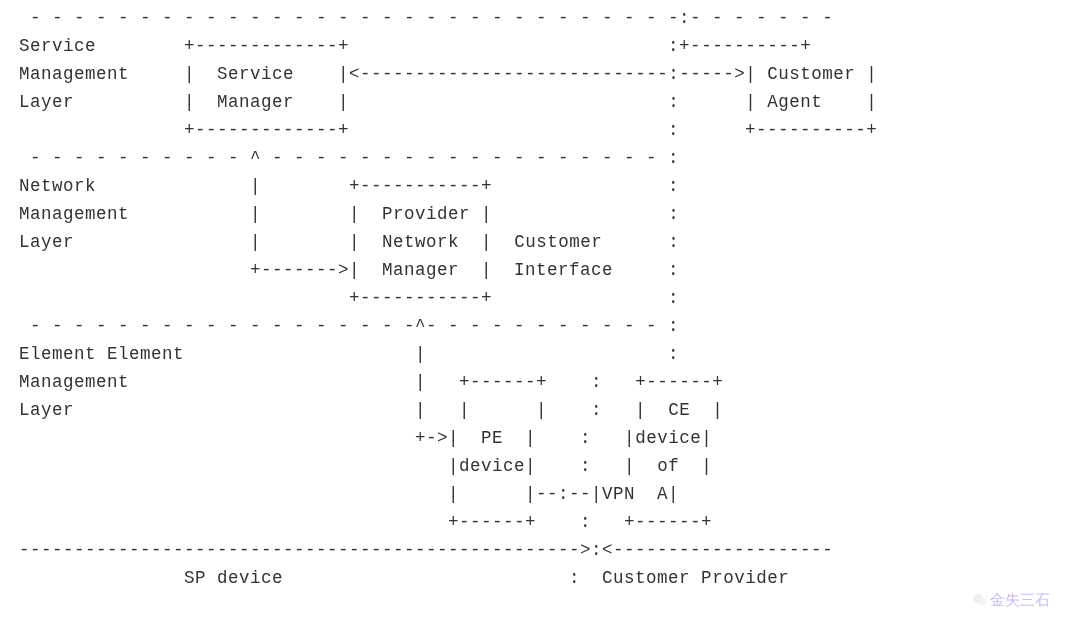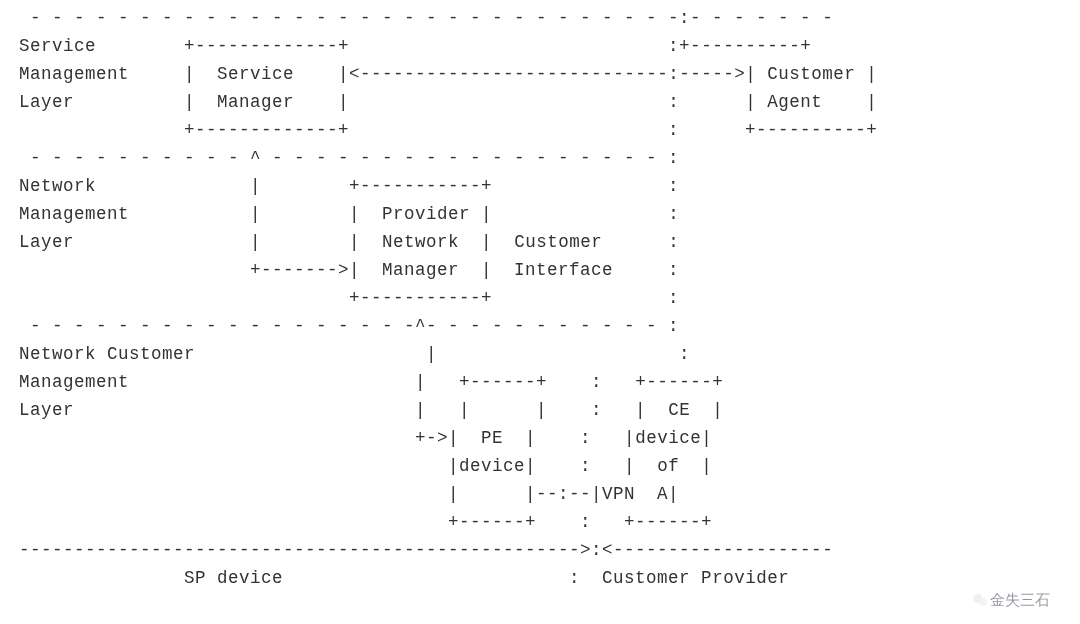--- a/index.html
+++ b/index.html
@@ -12,42 +12,42 @@
     padding:4px 8px;
     color:#333;
     white-space:pre;
   }
   .wm{
     position:absolute;
     right:30px;
     bottom:14px;
     font-family:sans-serif;
     font-size:15px;
-    color:#0f172a;
+    color:#8b5cf6;
     opacity:0.45;
     pointer-events:none;
   }
   .wm svg{vertical-align:-3px;margin-right:2px;opacity:0.7;}
 </style>
 </head>
 <body>
 
 <pre><span>  - - - - - - - - - - - - - - - - - - - - - - - - - - - - - -:- - - - - - -</span>
 <span> <span>Service</span>        +-------------+                             :+----------+</span>
 <span> <span>Management</span>     |  <span>Service</span>    |&lt;----------------------------:-----&gt;| <span>Customer</span> |</span>
 <span> <span>Layer</span>          |  <span>Manager</span>    |                             :      | <span>Agent</span>    |</span>
 <span>                +-------------+                             :      +----------+</span>
 <span>  - - - - - - - - - - ^ - - - - - - - - - - - - - - - - - - :</span>
 <span> <span>Network</span>              |        +-----------+                :</span>
 <span> <span>Management</span>           |        |  <span>Provider</span> |                :</span>
 <span> <span>Layer</span>                |        |  <span>Network</span>  |  <span>Customer</span>      :</span>
 <span>                      +-------&gt;|  <span>Manager</span>  |  <span>Interface</span>     :</span>
 <span>                               +-----------+                :</span>
 <span>  - - - - - - - - - - - - - - - - - -^- - - - - - - - - - - :</span>
-<span> <span>Network Customer</span>                     |                      :</span>
+<span> <span>Element Element</span>                     |                      :</span>
 <span> <span>Management</span>                          |   +------+    :   +------+</span>
 <span> <span>Layer</span>                               |   |      |    :   |  <span>CE</span>  |</span>
 <span>                                     +-&gt;|  <span>PE</span>  |    :   |<span>device</span>|</span>
 <span>                                        |<span>device</span>|    :   |  <span>of</span>  |</span>
 <span>                                        |      |--:--|<span>VPN  A</span>|</span>
 <span>                                        +------+    :   +------+</span>
 <span> ---------------------------------------------------&gt;:&lt;--------------------</span>
 <span>                <span>SP device</span>                          :  <span>Customer Provider</span></span></pre>
 
 <div class="wm">

